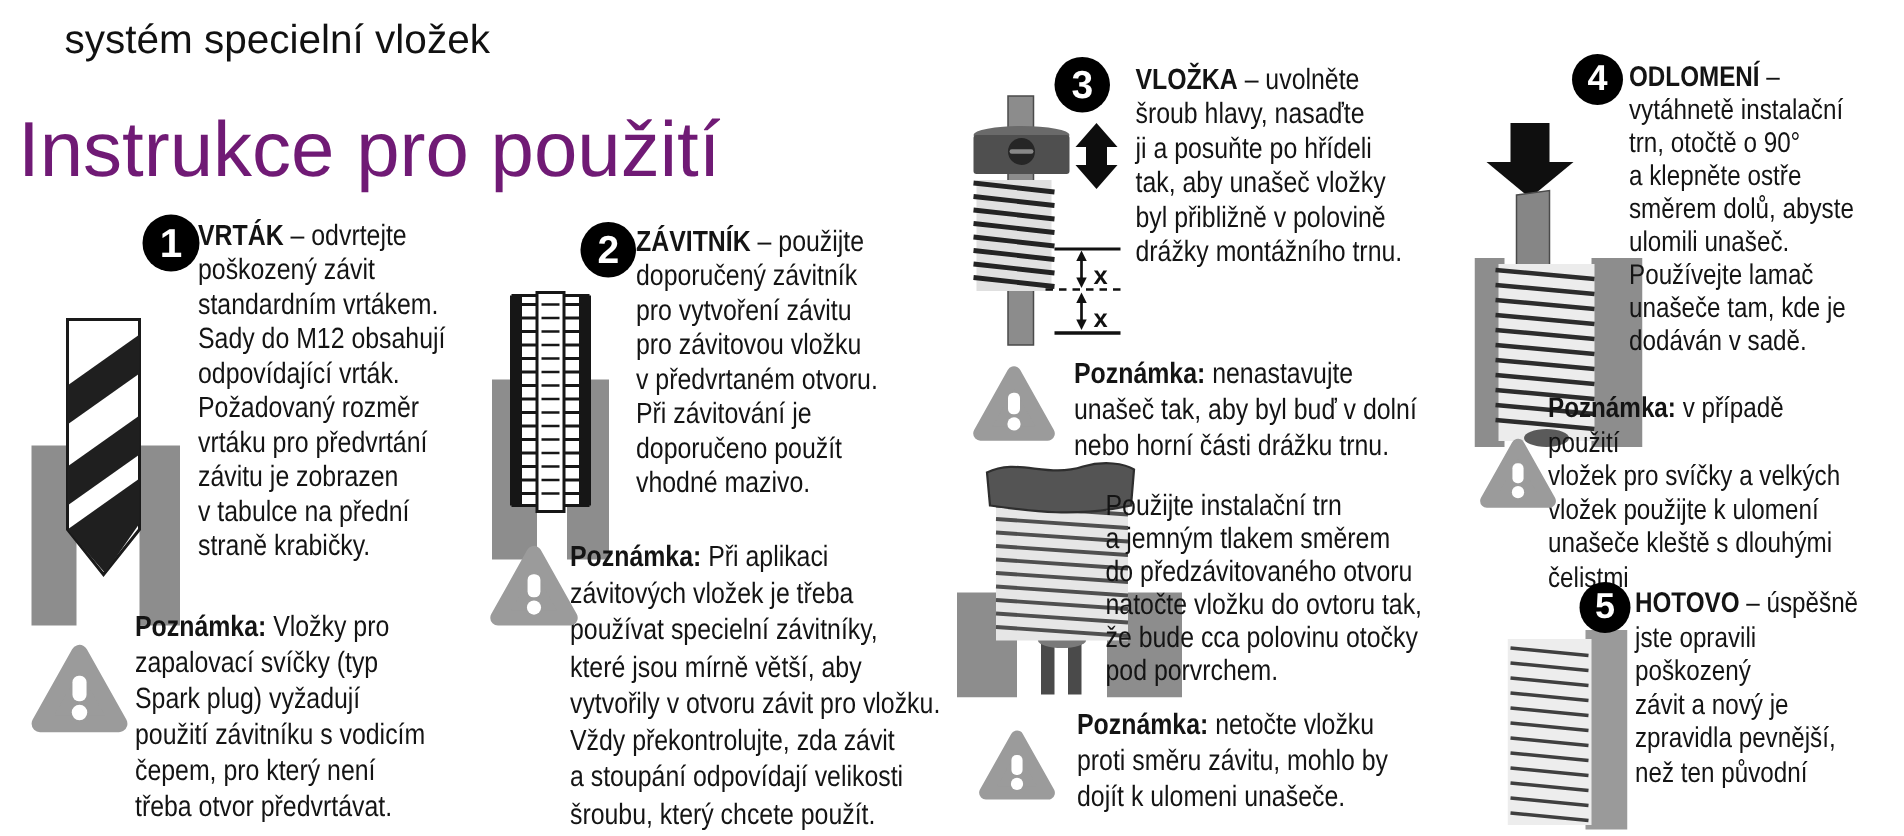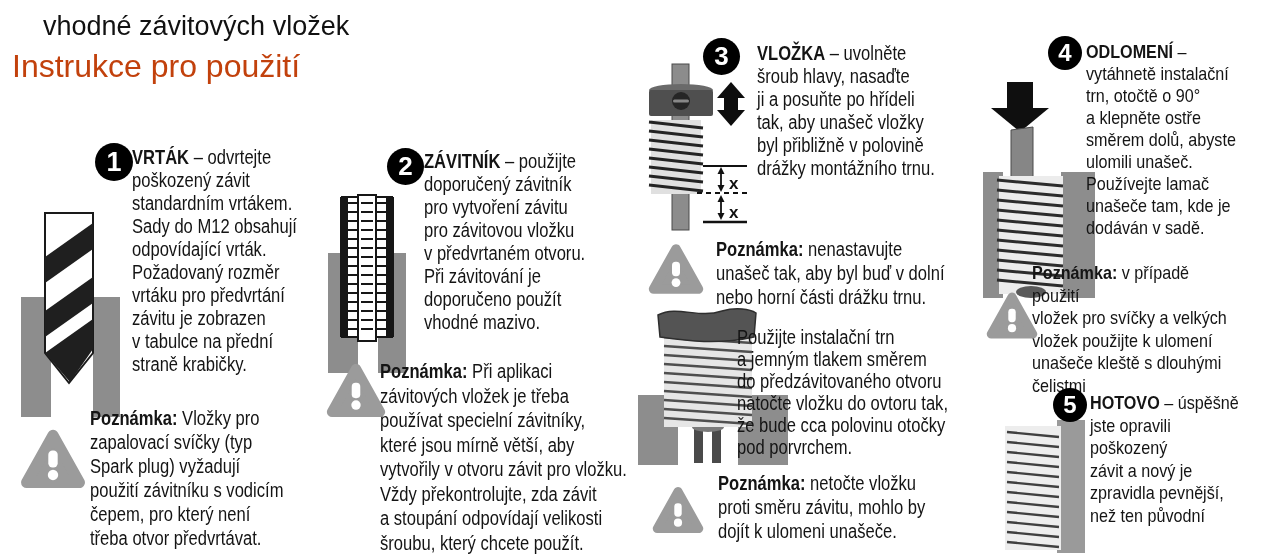--- a/index.html
+++ b/index.html
@@ -3,41 +3,41 @@
 <meta charset="utf-8">
 <style>
   * { box-sizing: border-box; }
   body { margin: 0; background: #ffffff; }
   .page {
     position: relative; width: 1269px; height: 557px; overflow: hidden;
     background: #ffffff; color: #141414;
     font-family: "Liberation Sans", "DejaVu Sans", sans-serif;
   }
   .subtitle { position: absolute; left: 43px; top: 11px; font-size: 27px; color: #111; }
-  .title { position: absolute; left: 12px; top: 48px; font-size: 32px; color: #c2410c; }
+  .title { position: absolute; left: 12px; top: 70px; font-size: 52px; color: #701a75; }
   .badge {
     position: absolute; background: #000; color: #fff; border-radius: 50%;
     display: flex; align-items: center; justify-content: center; font-weight: 700;
     z-index: 5;
   }
   .txt {
     position: absolute; font-size: 19.5px; line-height: 23px;
     white-space: pre-line; transform: scaleX(0.85); transform-origin: 0 0;
     z-index: 3;
   }
   .kw, .lbl { font-weight: 700; }
   svg.illu, svg.warn { position: absolute; display: block; }
   svg.warn { z-index: 4; }
 </style>
 </head>
 <body>
 
 <div class="page">
 
-  <div class="subtitle">vhodné závitových vložek</div>
+  <div class="subtitle">systém specielní vložek</div>
   <div class="title">Instrukce pro použití</div>
 
   <div class="badge" style="left:95px;top:143px;width:38px;height:38px;font-size:27px">1</div>
   <div class="txt" style="left:132px;top:146px"><span class="kw">VRTÁK</span> <span>– odvrtejte
 poškozený závit
 standardním vrtákem.
 Sady do M12 obsahují
 odpovídající vrták.
 Požadovaný rozměr
 vrtáku pro předvrtání

